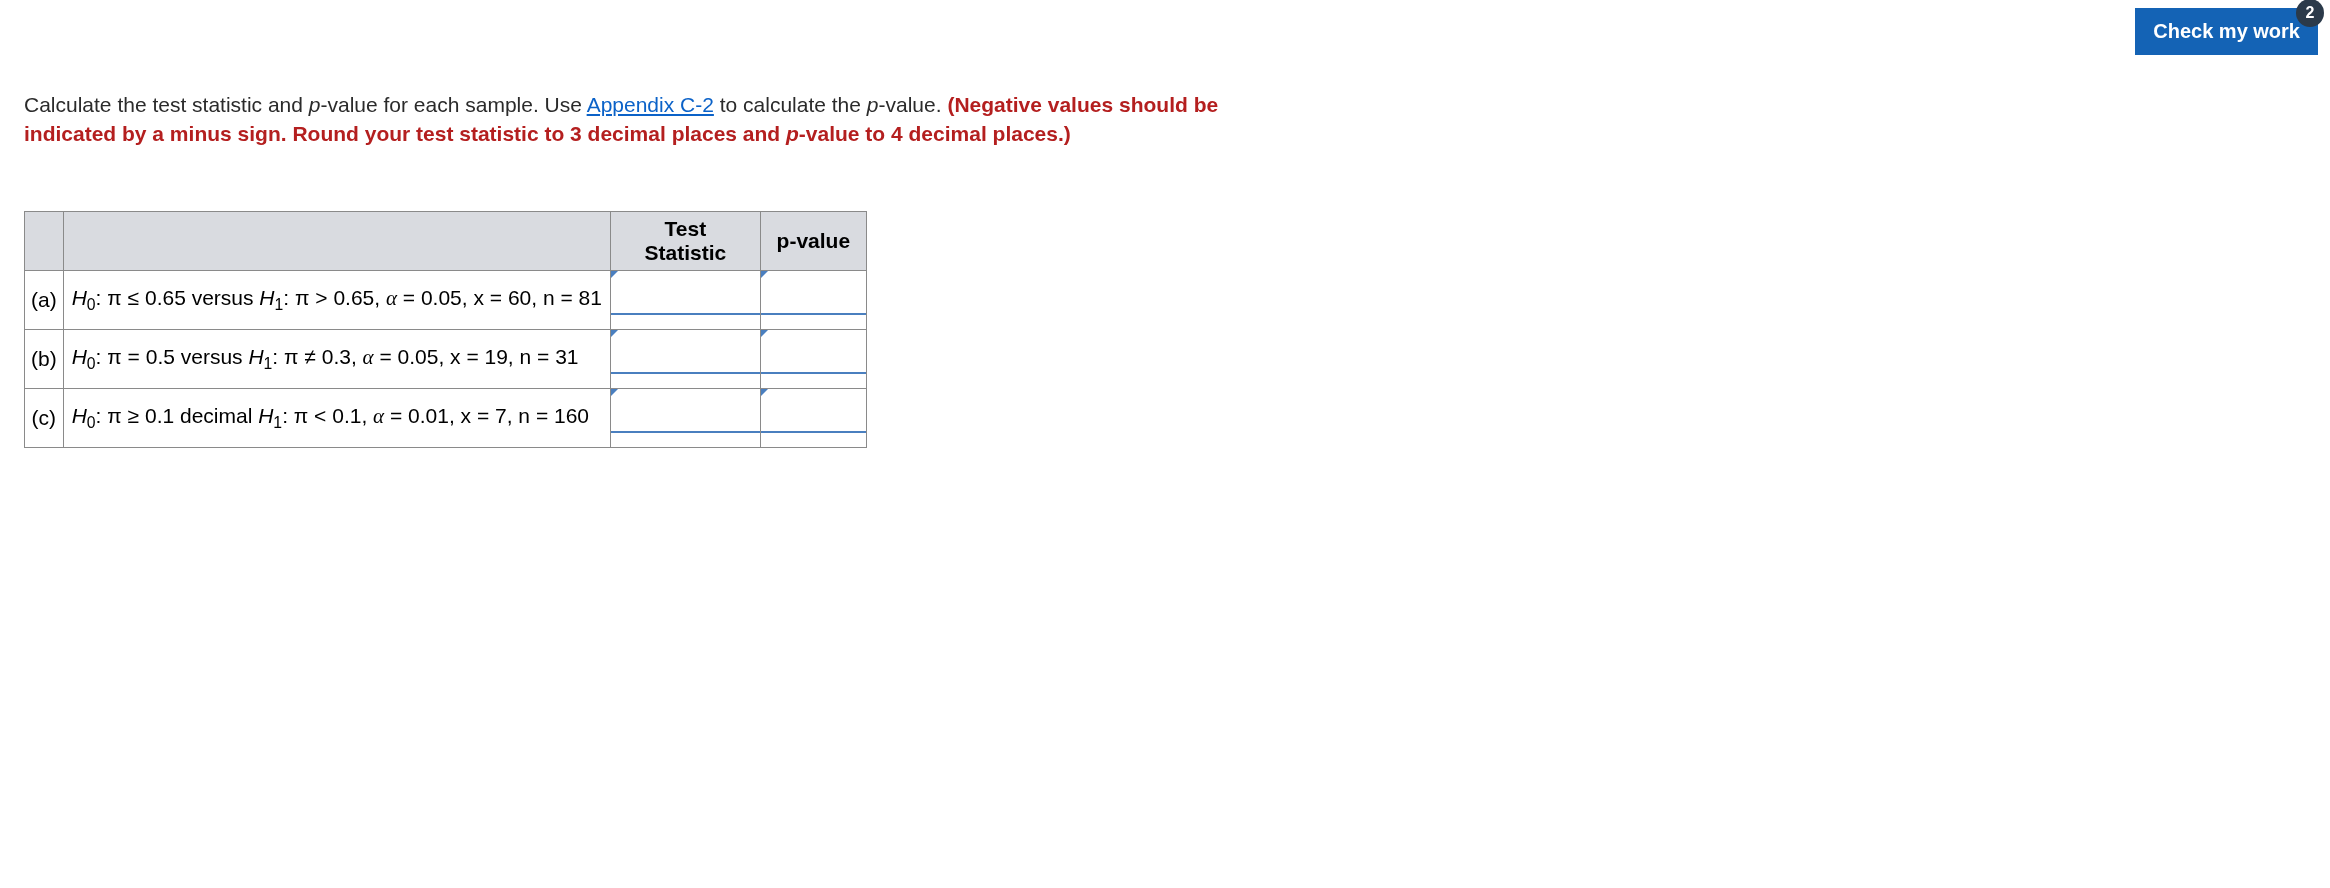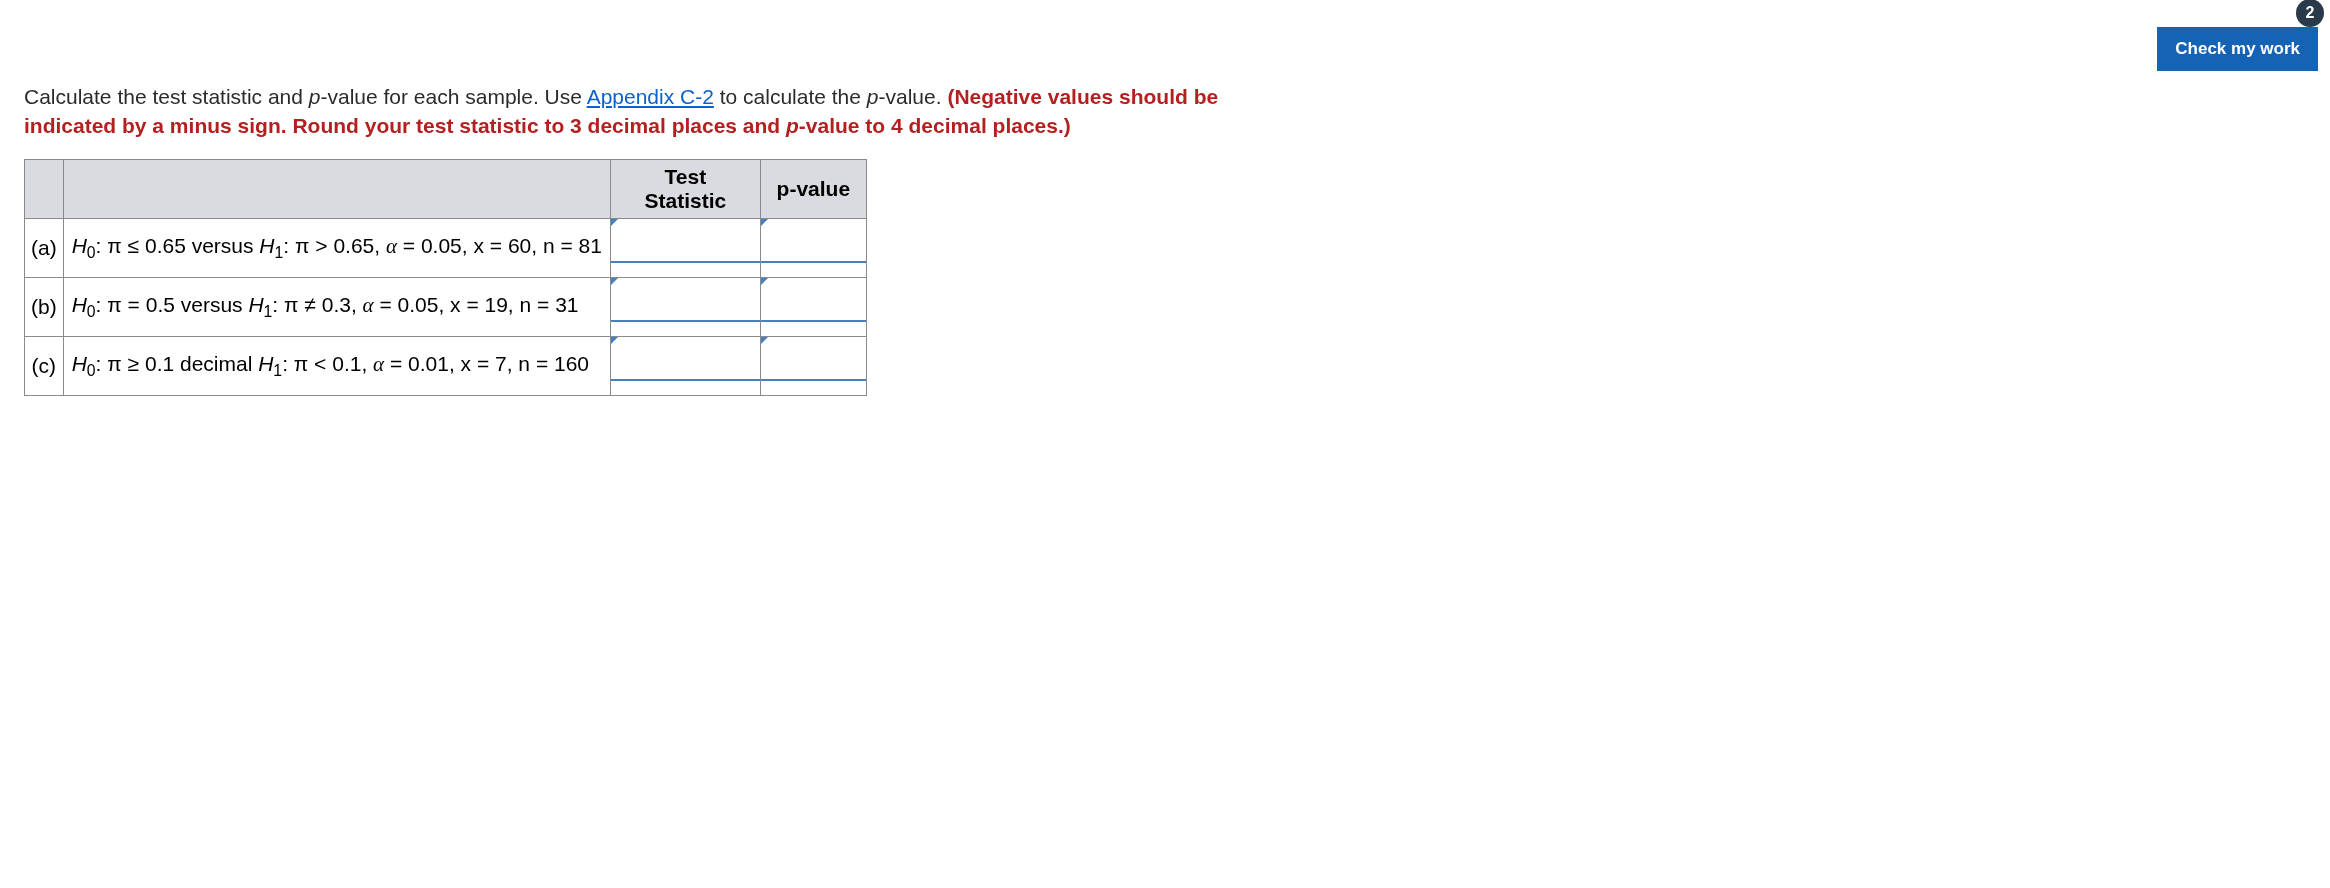--- a/index.html
+++ b/index.html
@@ -9,26 +9,26 @@
     }
     body {
       font-family: "Helvetica Neue", Arial, sans-serif;
       background: #ffffff;
       width: 2330px;
       height: 888px;
       position: relative;
     }
     .check-work-btn {
       position: absolute;
-      top: 27px;
+      top: 8px;
       right: 12px;
       background: #1463b5;
       color: #fff;
       font-weight: 700;
-      font-size: 17px;
+      font-size: 20px;
       padding: 12px 18px;
       cursor: pointer;
       border: none;
     }
     .badge-circle {
       position: absolute;
       top: -1px;
       right: 6px;
       width: 28px;
       height: 28px;
@@ -37,42 +37,42 @@
       color: #fff;
       font-weight: 700;
       font-size: 16px;
       display: flex;
       align-items: center;
       justify-content: center;
       z-index: 2;
     }
     .content {
       position: absolute;
-      top: 82px;
+      top: 90px;
       left: 24px;
     }
     .instructions {
       font-size: 21px;
       line-height: 1.4;
       color: #2b2b2b;
       max-width: 1200px;
     }
     .instructions .italic {
       font-style: italic;
     }
     .instructions a {
       color: #0b62c8;
       text-decoration: underline;
     }
     .instructions .red-bold {
       color: #b41f1f;
       font-weight: 700;
     }
     .table-wrap {
-      margin-top: 18px;
+      margin-top: 62px;
       border-collapse: collapse;
     }
     .q-table {
       border-collapse: collapse;
     }
     .q-table td, .q-table th {
       border: 1px solid #8a8a8a;
       font-size: 21px;
       vertical-align: middle;
     }

